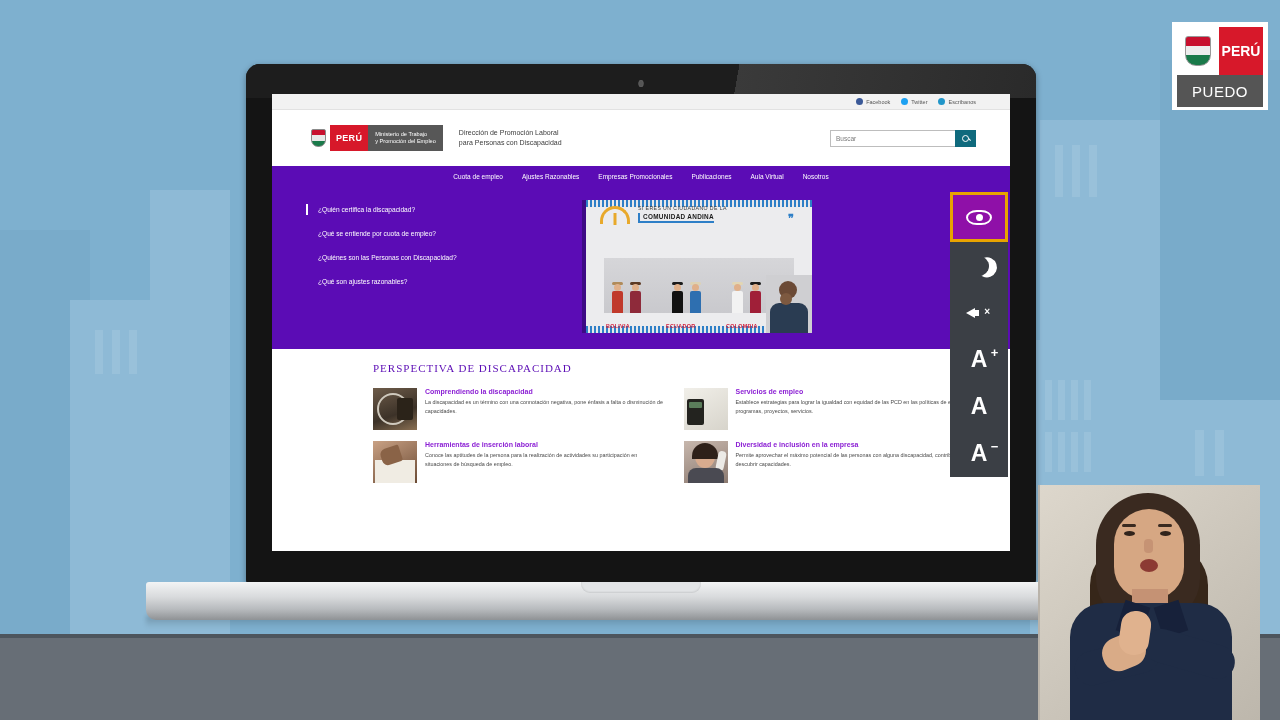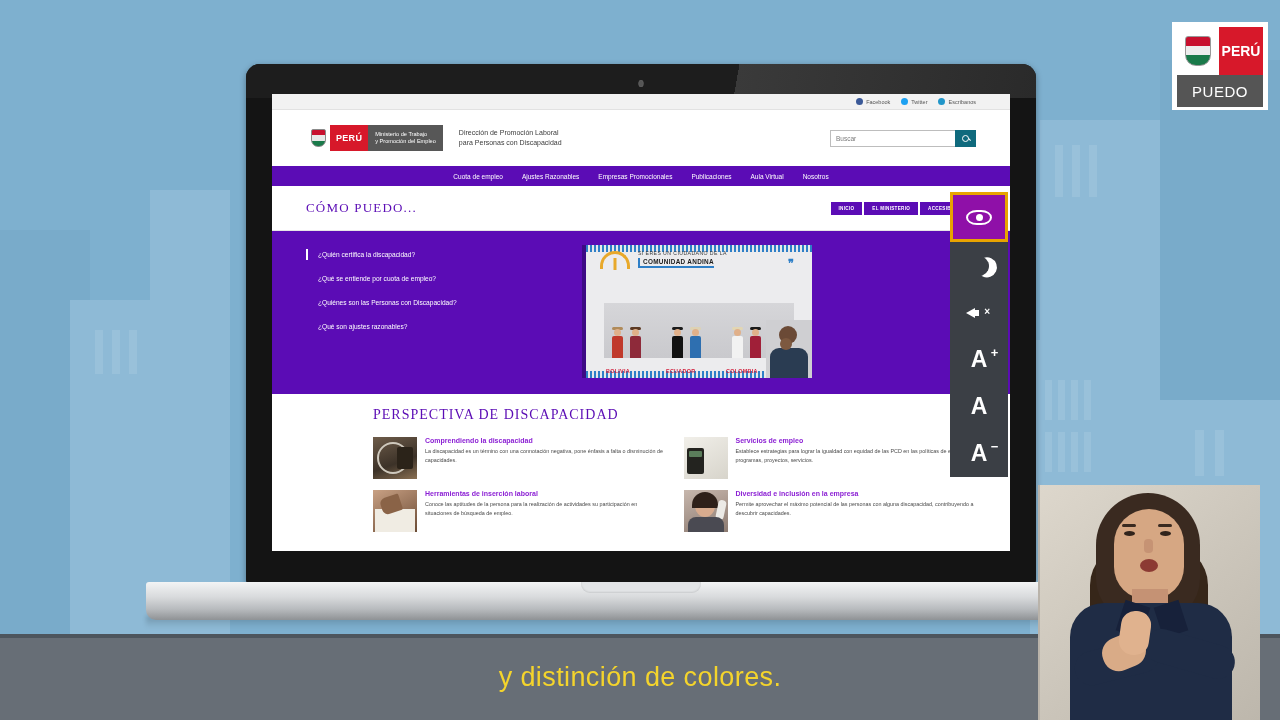--- a/index.html
+++ b/index.html
@@ -178,21 +178,21 @@
   .hi-person {
     position:absolute; right:0; bottom:0; width:46px; height:58px; background:#cfcfd2;
   }
   .hi-person .ph-head { position:absolute; left:13px; top:6px; width:18px;height:18px;border-radius:50%;background:#6b4a36; }
   .hi-person .ph-body { position:absolute; left:4px; bottom:0; width:38px;height:30px;border-radius:9px 9px 0 0;background:#2a3c52; }
   .hi-person .ph-hand { position:absolute; left:14px; top:18px; width:12px;height:12px;border-radius:50%;background:#7d5940; }
 
   .section { background:#fff; padding: 13px 34px 0 34px; }
   .section h2 {
     font-family:"Liberation Serif", serif; font-weight:normal;
-    font-size: 14px; color:#5b0cb5; letter-spacing:1px; margin-bottom: 14px;
+    font-size: 11px; color:#5b0cb5; letter-spacing:1px; margin-bottom: 14px;
     padding-left: 67px;
   }
   .cards { display:grid; grid-template-columns: 1fr 1fr; gap: 11px 18px; padding-left: 67px; }
   .card { display:flex; gap: 8px; }
   .card-thumb { width: 44px; height: 42px; flex: 0 0 44px; overflow:hidden; position:relative; }
   .card-body { flex: 1; }
   .card-title { font-size: 7px; color:#8b1fd4; font-weight:bold; margin-bottom: 3px; }
   .card-txt { font-size: 5.4px; color:#4a4a4a; line-height: 1.65; }
 
   
@@ -383,28 +383,20 @@
 
       <div class="navbar">
         <a href="#">Cuota de empleo</a>
         <a href="#">Ajustes Razonables</a>
         <a href="#">Empresas Promocionales</a>
         <a href="#">Publicaciones</a>
         <a href="#">Aula Virtual</a>
         <a href="#">Nosotros</a>
       </div>
 
-      <div class="pagehead">
-        <h1>CÓMO PUEDO...</h1>
-        <div class="crumbs">
-          <div class="crumb">INICIO</div>
-          <div class="crumb">EL MINISTERIO</div>
-          <div class="crumb">ACCESIBILIDAD</div>
-        </div>
-      </div>
 
       <div class="hero">
         <div class="q-list">
           <div class="q-item active">¿Quién certifica la discapacidad?</div>
           <div class="q-item">¿Qué se entiende por cuota de empleo?</div>
           <div class="q-item">¿Quiénes son las Personas con Discapacidad?</div>
           <div class="q-item">¿Qué son ajustes razonables?</div>
         </div>
 
         <div class="hero-img">
@@ -569,16 +561,15 @@
     <div id="ip-collar-l"></div>
       <div id="ip-collar-r"></div>
     <div id="ip-armL"></div>
       <div id="ip-armR"></div>
     <div id="ip-handL"></div>
     <div id="ip-handR"></div>
   </div>
 
   <div id="subbar">
     <div id="toprule"></div>
-    <div id="subtext">y distinción de colores.</div>
   </div>
 
 </div>
 
 </body></html>

